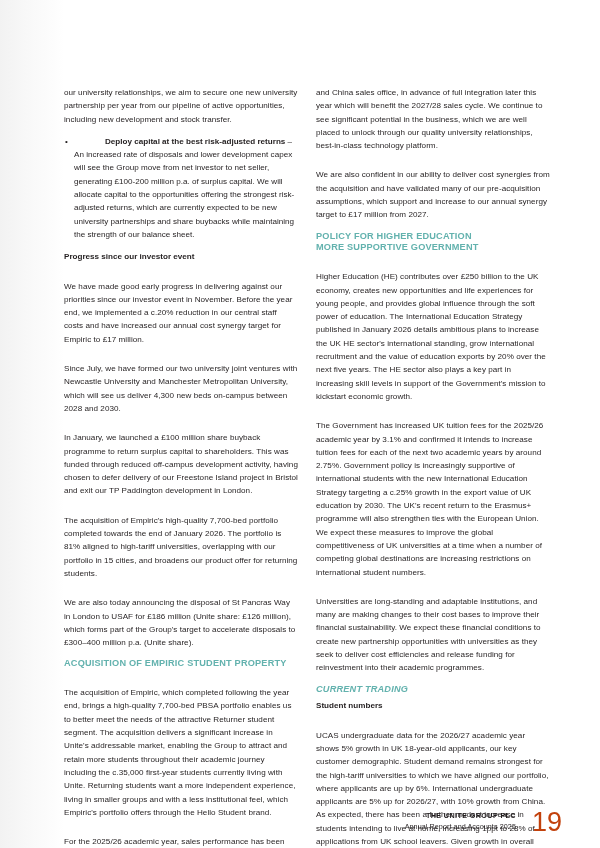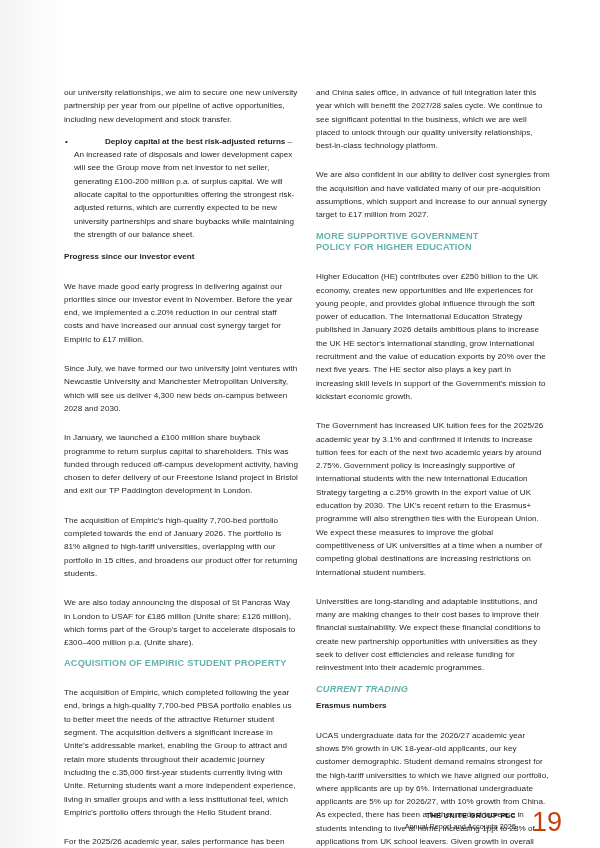--- a/index.html
+++ b/index.html
@@ -165,31 +165,31 @@
       <p>For the 2025/26 academic year, sales performance has been weaker than expected, with occupancy at 89% and rental growth of 4.5%. We are now just over three weeks post-completion and our priority is enhancing Empiric's commercial performance, with our central commercial team and local teams engaged with Empiric to support sales. We are moving at pace to open our sales channels to Empiric properties, including our significantly larger international agent network</p>
 
     </div>
 
     <div class="col">
 
       <p>and China sales office, in advance of full integration later this year which will benefit the 2027/28 sales cycle. We continue to see significant potential in the business, which we are well placed to unlock through our quality university relationships, best-in-class technology platform.</p>
       <p>We are also confident in our ability to deliver cost synergies from the acquisition and have validated many of our pre-acquisition assumptions, which support and increase to our annual synergy target to £17 million from 2027.</p>
 
       <div class="section-head">
+        <div>POLICY FOR HIGHER EDUCATION</div>
         <div>MORE SUPPORTIVE GOVERNMENT</div>
-        <div>POLICY FOR HIGHER EDUCATION</div>
       </div>
 
       <p>Higher Education (HE) contributes over £250 billion to the UK economy, creates new opportunities and life experiences for young people, and provides global influence through the soft power of education. The International Education Strategy published in January 2026 details ambitious plans to increase the UK HE sector's international standing, grow international recruitment and the value of education exports by 20% over the next five years. The HE sector also plays a key part in increasing skill levels in support of the Government's mission to kickstart economic growth.</p>
       <p>The Government has increased UK tuition fees for the 2025/26 academic year by 3.1% and confirmed it intends to increase tuition fees for each of the next two academic years by around 2.75%. Government policy is increasingly supportive of international students with the new International Education Strategy targeting a c.25% growth in the export value of UK education by 2030. The UK's recent return to the Erasmus+ programme will also strengthen ties with the European Union. We expect these measures to improve the global competitiveness of UK universities at a time when a number of competing global destinations are increasing restrictions on international student numbers.</p>
       <p>Universities are long-standing and adaptable institutions, and many are making changes to their cost bases to improve their financial sustainability. We expect these financial conditions to create new partnership opportunities with universities as they seek to deliver cost efficiencies and release funding for reinvestment into their academic programmes.</p>
 
       <div class="section-head tight-top">CURRENT TRADING</div>
 
-      <div class="sub-head">Erasmus numbers</div>
+      <div class="sub-head">Student numbers</div>
 
       <p>UCAS undergraduate data for the 2026/27 academic year shows 5% growth in UK 18-year-old applicants, our key customer demographic. Student demand remains strongest for the high-tariff universities to which we have aligned our portfolio, where applicants are up by 6%. International undergraduate applicants are 5% up for 2026/27, with 10% growth from China. As expected, there has been a further modest increase in students intending to live at home, increasing 1ppt to 28% of applications from UK school leavers. Given growth in overall applications, we expect c.3% growth in the undergraduate intake living away from home this September.</p>
 
     </div>
 
   </div>
 
   <div class="footer">
     <div class="footer-inner">
       <div class="footer-text">

